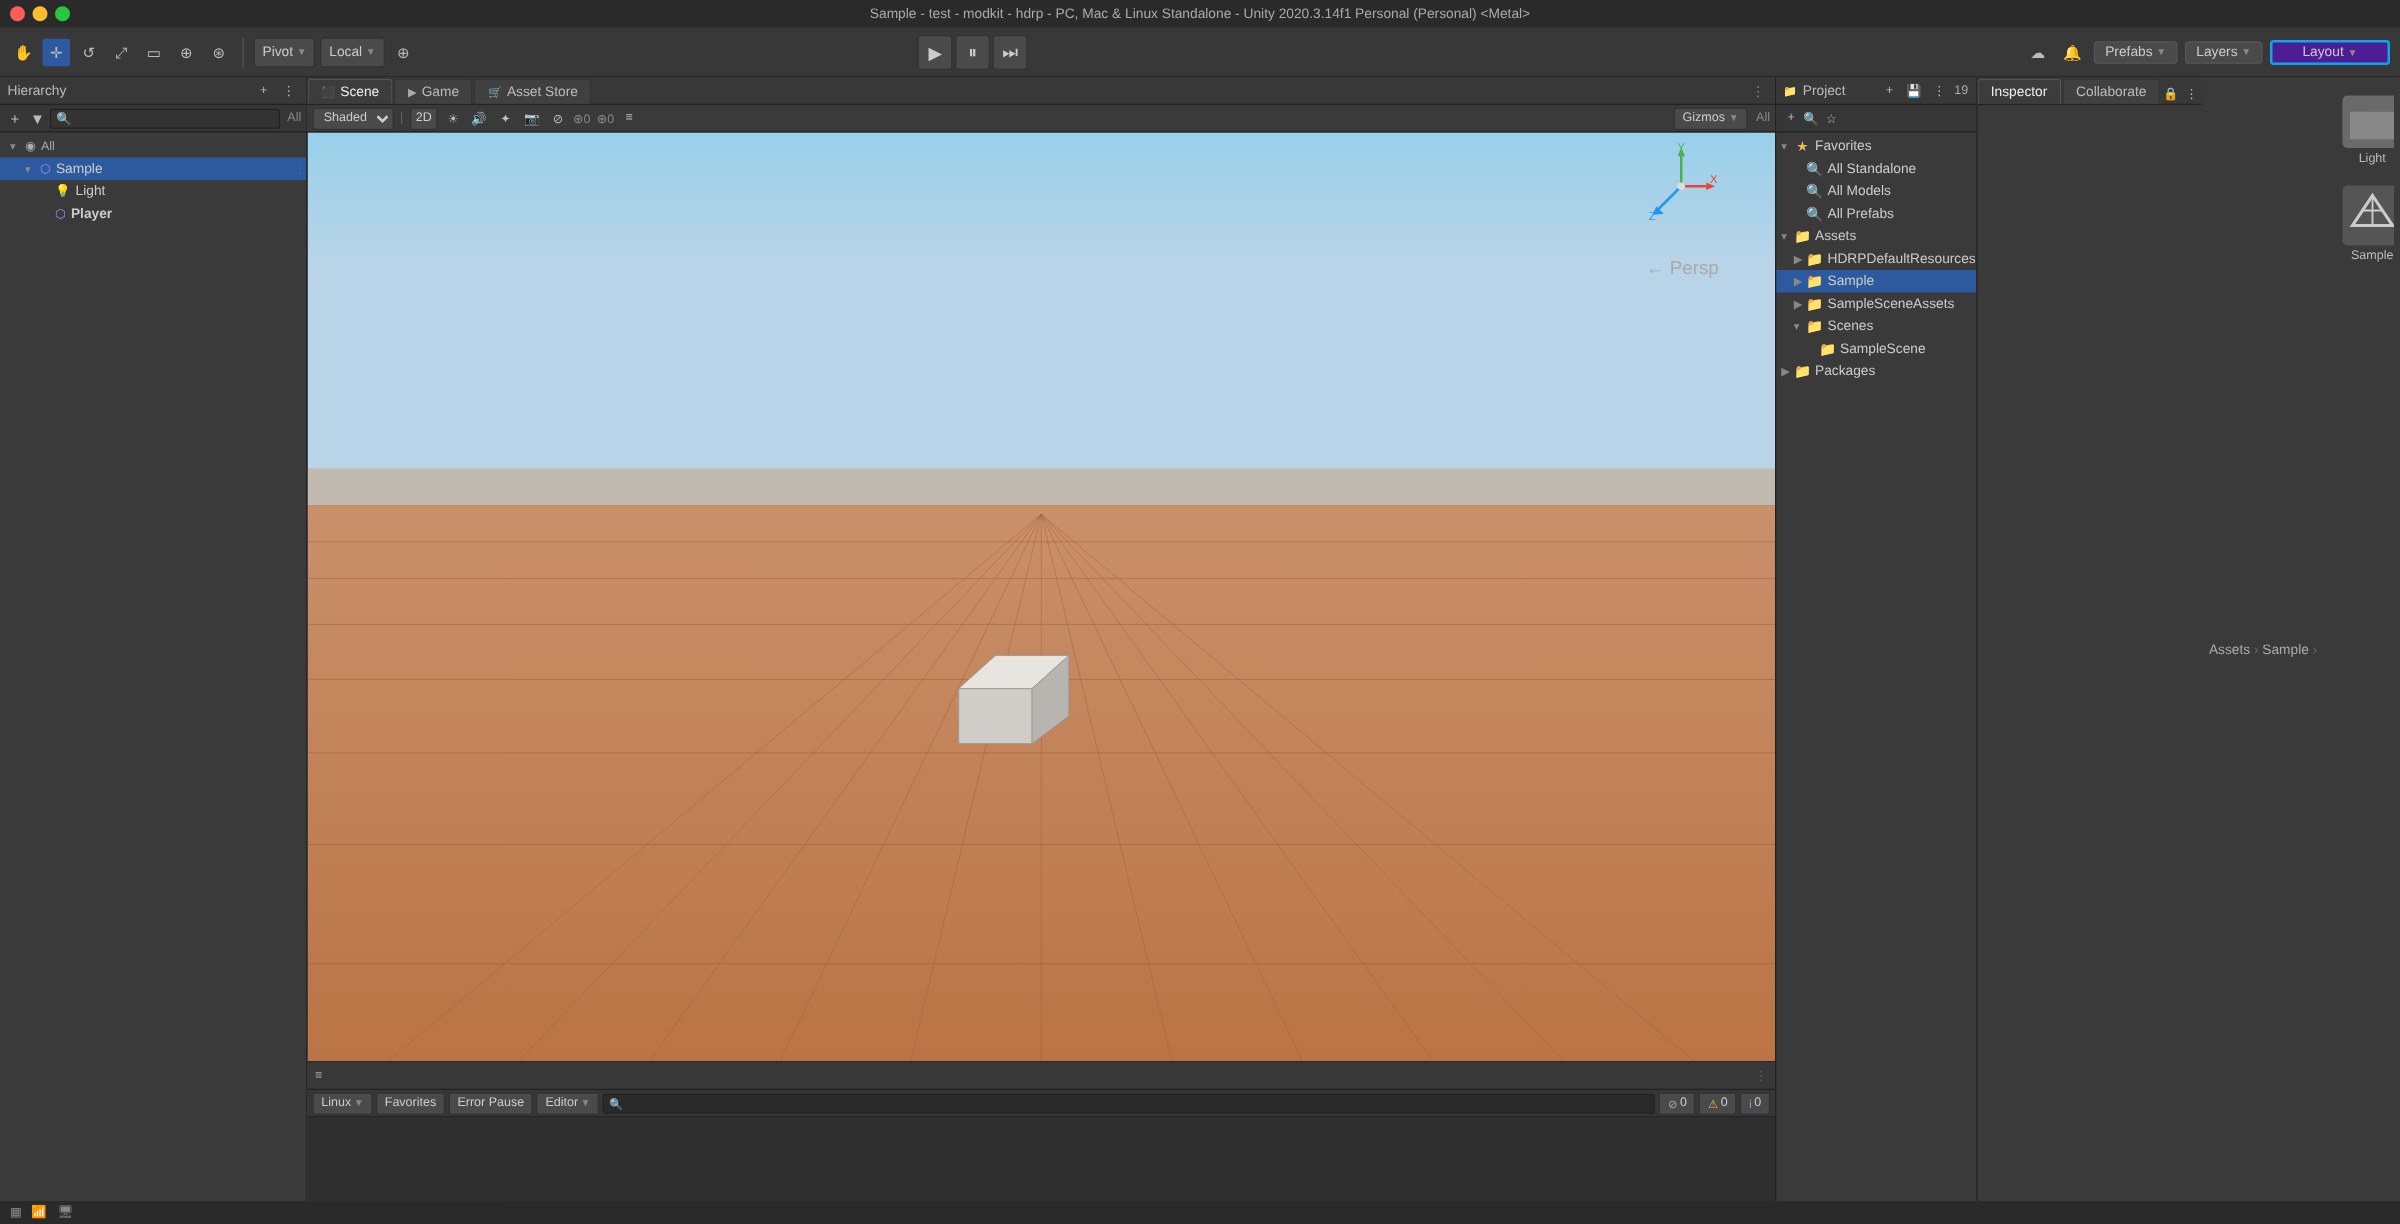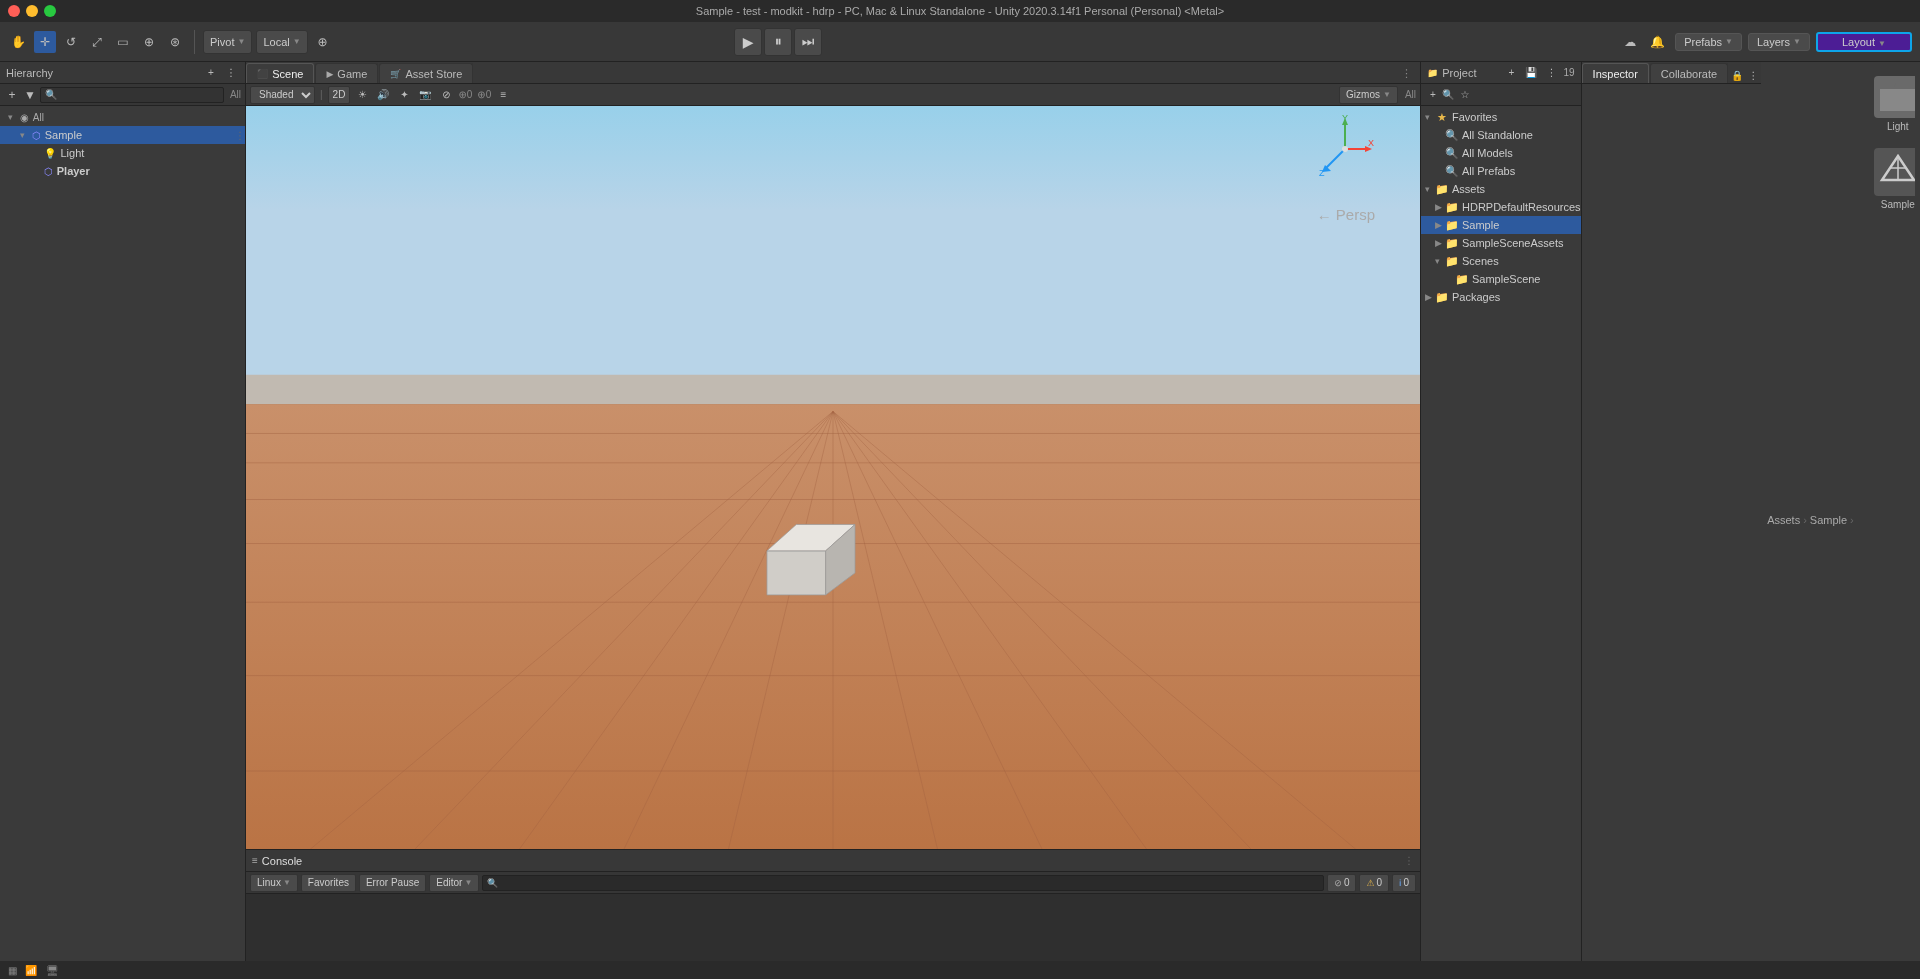--- a/index.html
+++ b/index.html
@@ -726,21 +726,20 @@
           <text x="9" y="62" fill="#2196F3" font-size="9" font-family="sans-serif">Z</text>
         </svg>
       </div>
 
       <div class="persp-label">← Persp</div>
     </div>
 
     <div id="console-panel">
       <div class="console-header">
         <span style="font-size:10px;color:#aaa;">≡</span>
-        <span class="panel-header-title">Console</span>
         <span style="margin-left:auto;color:#666;font-size:10px;">⋮</span>
       </div>
       <div class="console-toolbar">
         <button class="console-btn">
           <span>Linux</span>
           <span class="dropdown-arrow">▼</span>
         </button>
         <button class="console-btn">
           <span>Favorites</span>
         </button>

